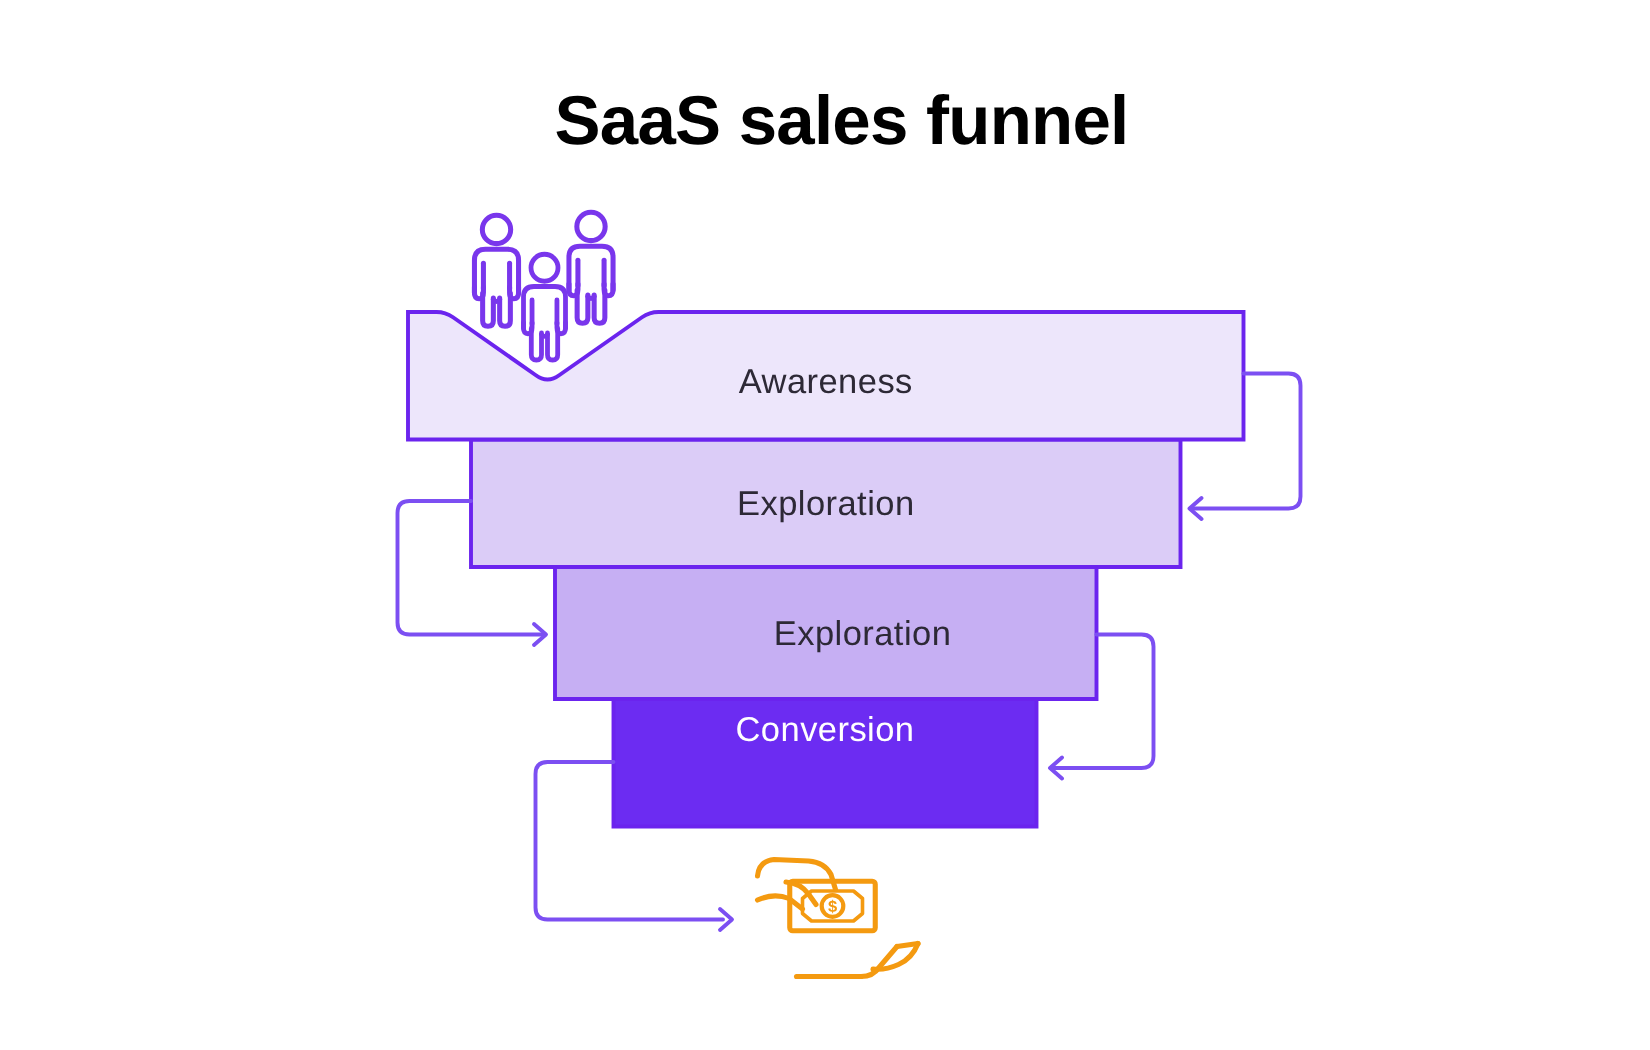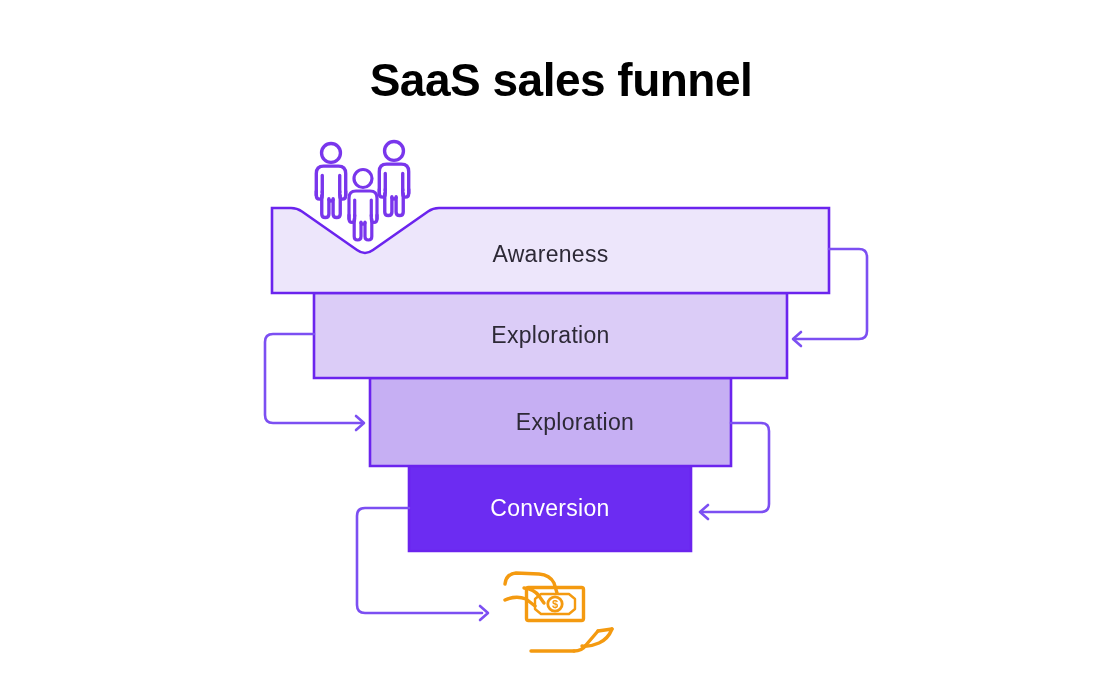--- a/index.html
+++ b/index.html
@@ -104,15 +104,15 @@
         <path class="icon-stroke" stroke-width="3.4" d="M574,651 Q582,651 586,645 L598,631"></path>
         <path class="icon-stroke" stroke-width="3.4" d="M598,631 L612,629"></path>
         <path class="icon-stroke" stroke-width="3.4" d="M612,629 Q608,639 599,643 Q590,647 582,646"></path>
       </g>
     </g>
   </svg>
 
   <div class="stage-label" style="left:272px;top:216px;width:557px;height:77px;">Awareness</div>
   <div class="stage-label" style="left:314px;top:293px;width:473px;height:85px;">Exploration</div>
   <div class="stage-label" style="left:370px;top:378px;width:410px;height:88px;">Exploration</div>
-  <div class="stage-label light" style="left:409px;top:466px;width:282px;height:85px;">Conversion</div>
+  <div class="stage-label light" style="left:409px;top:444px;width:282px;height:85px;">Conversion</div>
 
 </div>
 
 </body></html>

